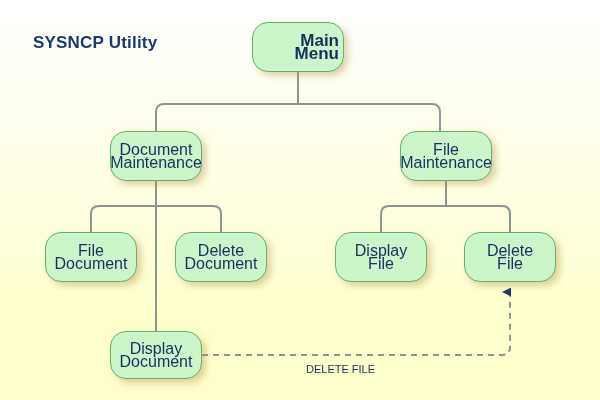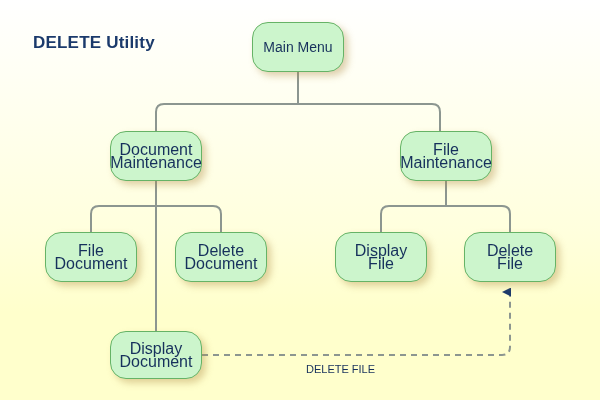--- a/index.html
+++ b/index.html
@@ -46,22 +46,22 @@
     font-size: 16px;
     line-height: 13px;
     display: flex;
     align-items: center;
     justify-content: center;
     text-align: center;
     box-shadow: 4px 4px 7px rgba(176,140,70,0.40);
     z-index: 3;
   }
   .node.root {
-    font-weight: normal;
-    font-size: 14px;
+    font-weight: bold;
+    font-size: 17px;
     text-align: right;
   }
   .node-label {
     display: block;
     white-space: pre-line;
     padding: 0 4px;
   }
   .edge-label {
     position: absolute;
     font-size: 11px;
@@ -95,21 +95,21 @@
 
       <path d="M446,181 L446,206"></path>
       <path d="M381,232 L381,214 Q381,206 389,206 L502,206 Q510,206 510,214 L510,232"></path>
     </g>
 
     <g fill="none" stroke="#8c9690" stroke-width="2" stroke-dasharray="6 5" stroke-linecap="butt">
       <path d="M202,355 L502,355 Q510,355 510,347 L510,292" marker-end="url(#arrowUp)"></path>
     </g>
   </svg>
 
-  <div class="diagram-title">DELETE Utility</div>
+  <div class="diagram-title">SYSNCP Utility</div>
 
   <div class="node root" style="left:252px; top:22px; width:92px; height:50px;">
     <span class="node-label">Main Menu</span>
   </div>
 
   <div class="node" style="left:110px; top:131px; width:92px; height:50px;">
     <span class="node-label">Document
 Maintenance</span>
   </div>
 

